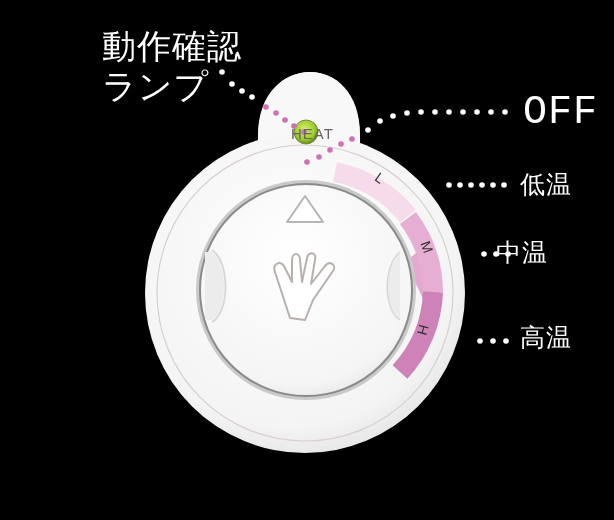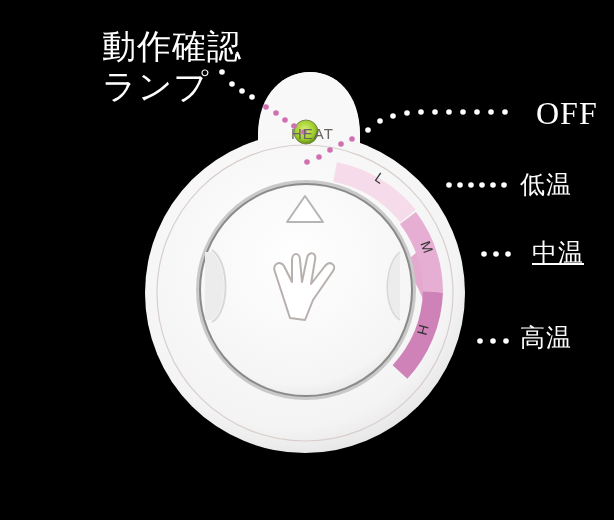--- a/index.html
+++ b/index.html
@@ -1,22 +1,22 @@
 <!DOCTYPE html>
 <html><head>
 <meta charset="utf-8">
 <style>
   html, body { margin:0; padding:0; background:#000; }
   body { width:614px; height:520px; position:relative; overflow:hidden;
          font-family: "DejaVu Sans", sans-serif; color:#fff; }
   .label { position:absolute; color:#fff; font-size:25px; line-height:38px; white-space:nowrap; letter-spacing:1px; }
   .label-ja-lamp { left:102px; top:26px; font-size:34px; line-height:40px; }
-  .lbl-off { left:536px; top:94px; font-family:Liberation Serif, serif; font-size:32px; }
+  .lbl-off { left:523px; top:94px; font-family:Liberation Mono, monospace; font-size:40px; }
   .lbl-low { left:520px; top:166px; }
-  .lbl-mid { left:532px; top:234px;text-decoration:underline; }
+  .lbl-mid { left:496px; top:234px; }
   .lbl-high { left:520px; top:321px;font-family:Liberation Mono, monospace; }
   svg.art { position:absolute; left:0; top:0; }
   .heat-text { position:absolute; left:291px; top:88px; font-family:"Liberation Sans", sans-serif;
                font-size:15px; color:#6b6462; letter-spacing:1px;margin-top:37px; }
   .scale-letter { position:absolute; font-family:"Liberation Sans", sans-serif; font-size:14px; color:#333; }
 </style>
 </head>
 <body>
 
 <svg class="art" width="614" height="520" viewBox="0 0 614 520">

